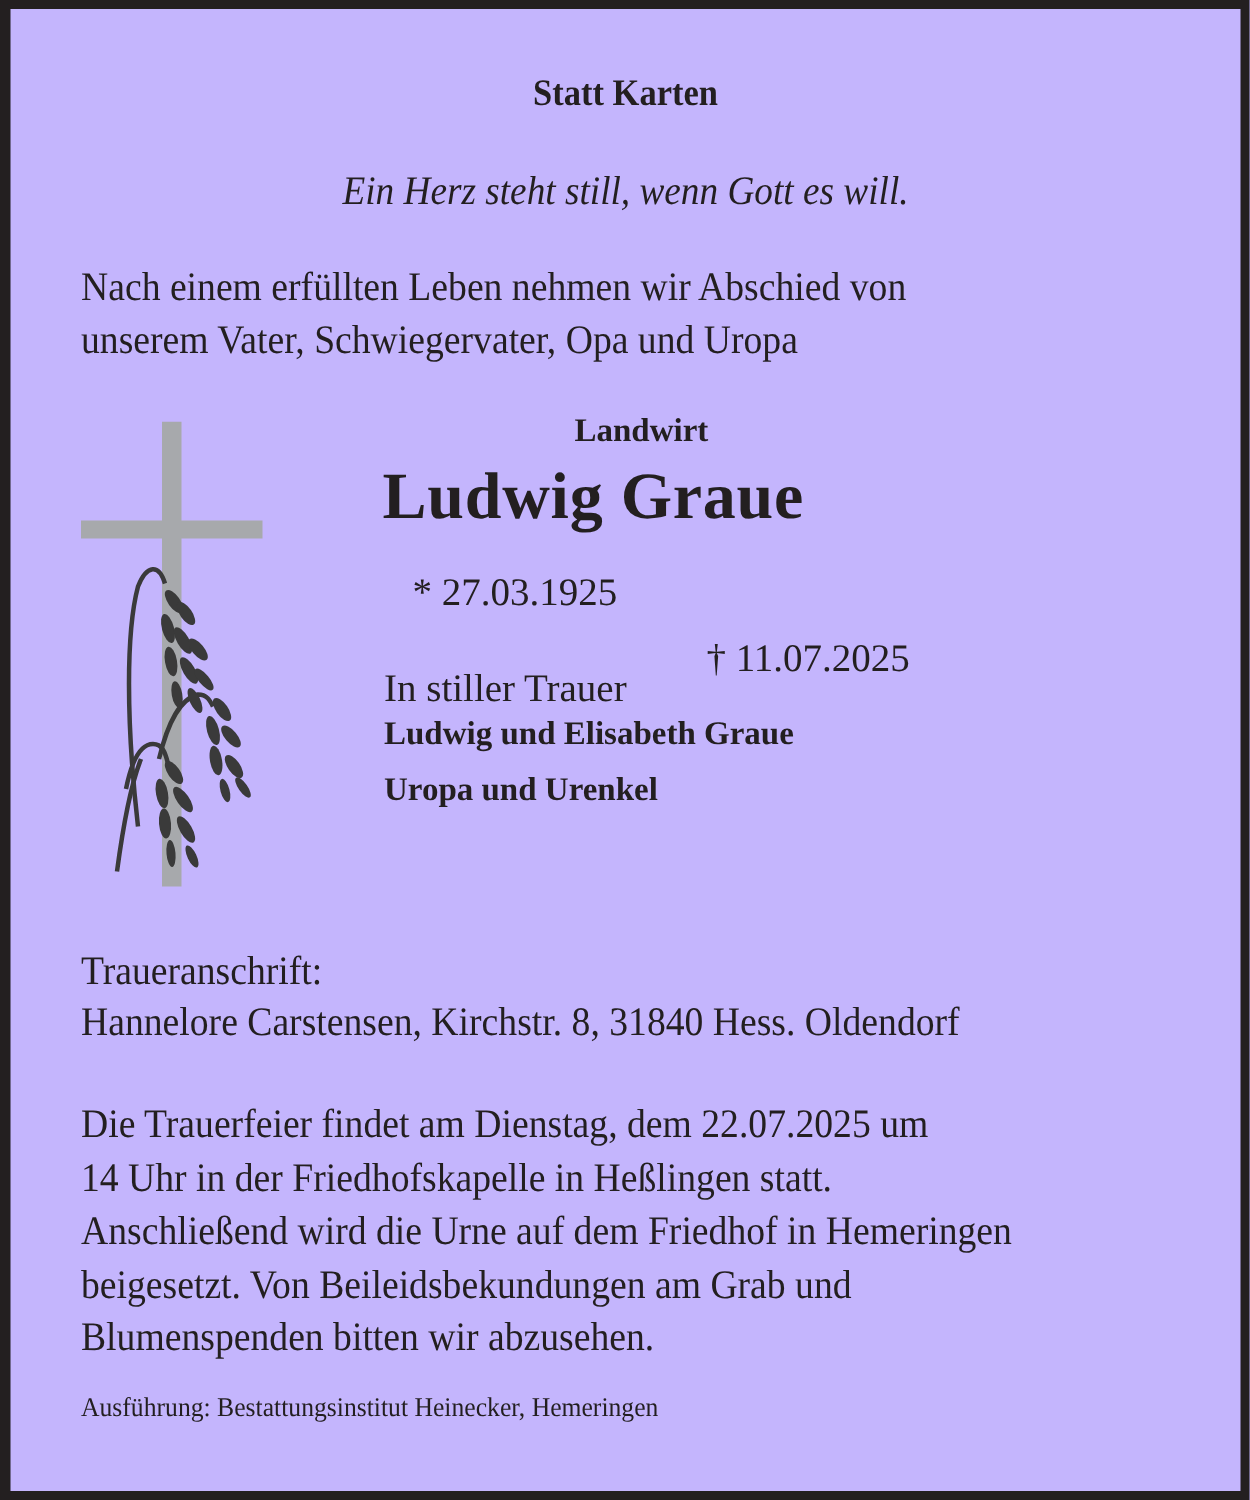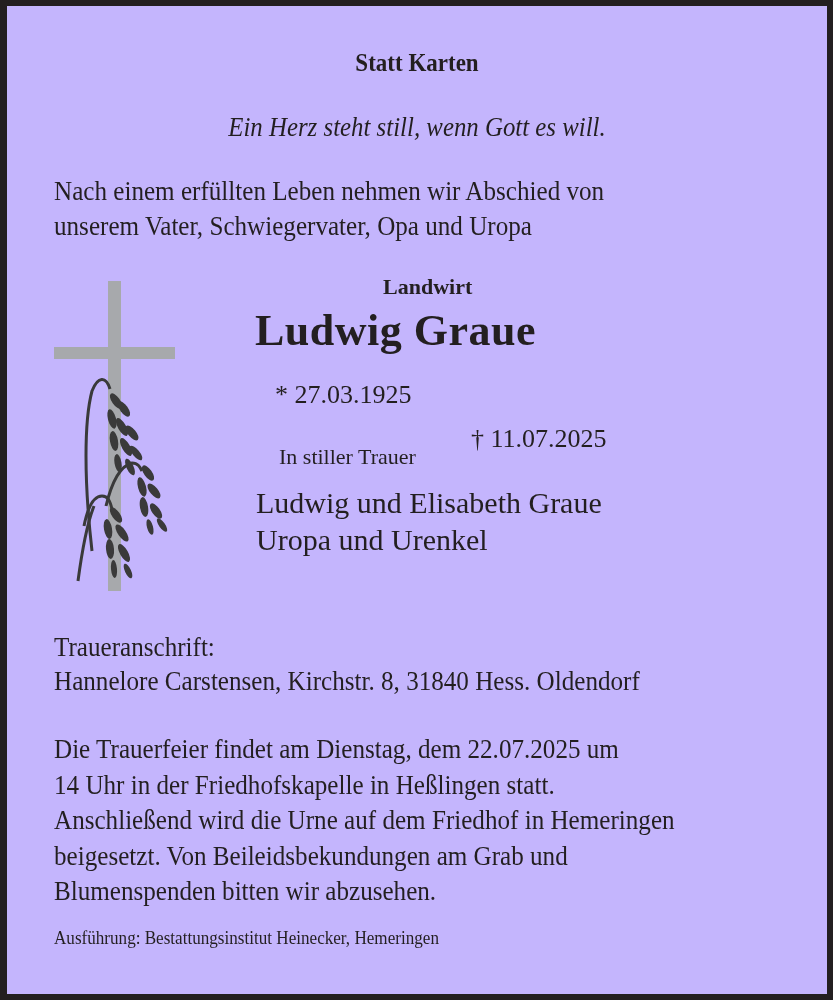--- a/index.html
+++ b/index.html
@@ -20,22 +20,22 @@
     .abs { position: absolute; white-space: nowrap; }
     .center { left: 0; right: 0; text-align: center; }
     .header-title { top: 43px; font-size: 25px; font-weight: bold; transform: scaleX(0.92); }
     .motto { top: 106px; font-size: 27px; font-style: italic; transform: scaleX(0.92); }
     .intro { left: 47px; top: 168px; font-size: 27px; line-height: 35px; transform-origin: left top; transform: scaleX(0.93); }
     .profession { left: 376px; top: 268px; font-size: 22px; font-weight: bold; }
     .name { left: 248px; top: 290px; font-size: 44px; font-weight: bold; letter-spacing: 0.5px; line-height: 70px; }
     .dates { top: 374px; font-size: 26px; }
     .birth { left: 268px; }
     .death { left: 464px; margin-top: 44px; }
-    .mourning-label { left: 249px; top: 438px; font-size: 22px; margin-left: 23px; }
-    .mourners { left: 249px; top: 478px; font-size: 30px; font-weight: normal; line-height: 37px; }
+    .mourning-label { left: 249px; top: 438px; font-size: 26px; }
+    .mourners { left: 249px; top: 464px; font-size: 22px; font-weight: bold; line-height: 37px; }
     .address-label { left: 47px; top: 626px; font-size: 27px; transform-origin: left top; transform: scaleX(0.93); }
     .address { left: 47px; top: 660px; font-size: 27px; transform-origin: left top; transform: scaleX(0.93); }
     .service { left: 47px; top: 726px; font-size: 27px; line-height: 35.5px; transform-origin: left top; transform: scaleX(0.93); }
     .footer { left: 47px; top: 922px; font-size: 18px; transform-origin: left top; transform: scaleX(0.95); }
     .emblem { position: absolute; left: 47px; top: 275px; width: 125px; height: 320px; }
   </style>
 </head>
 <body>
 
 <div class="page">

